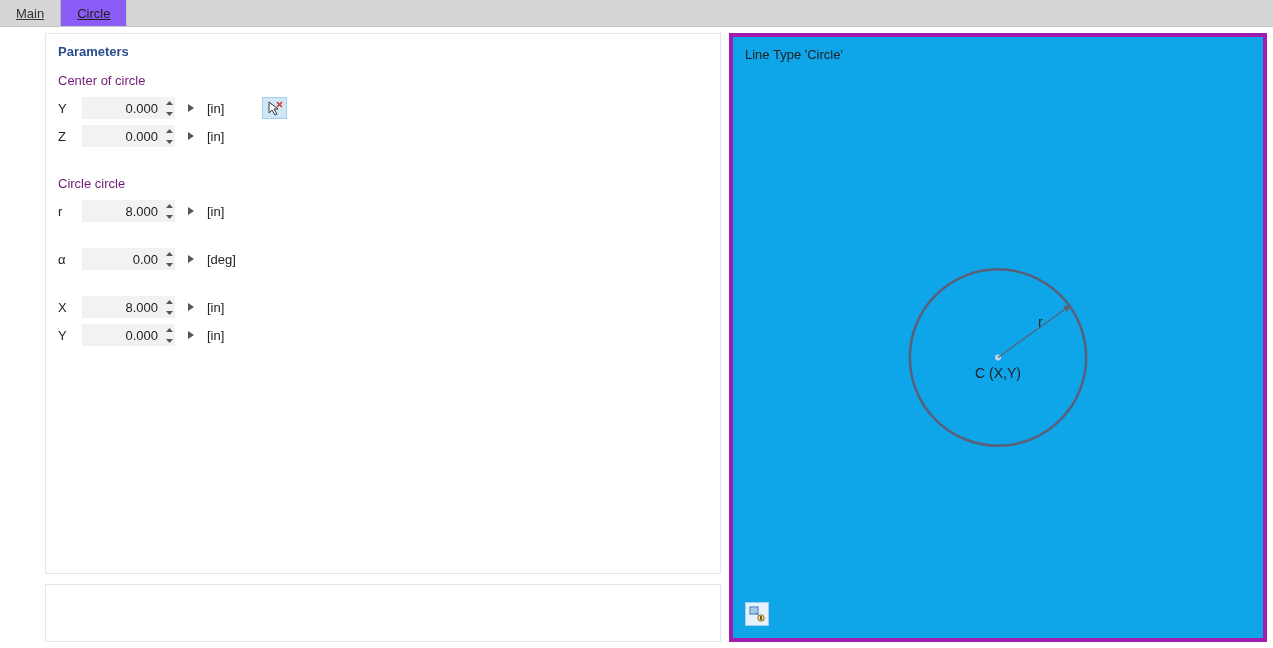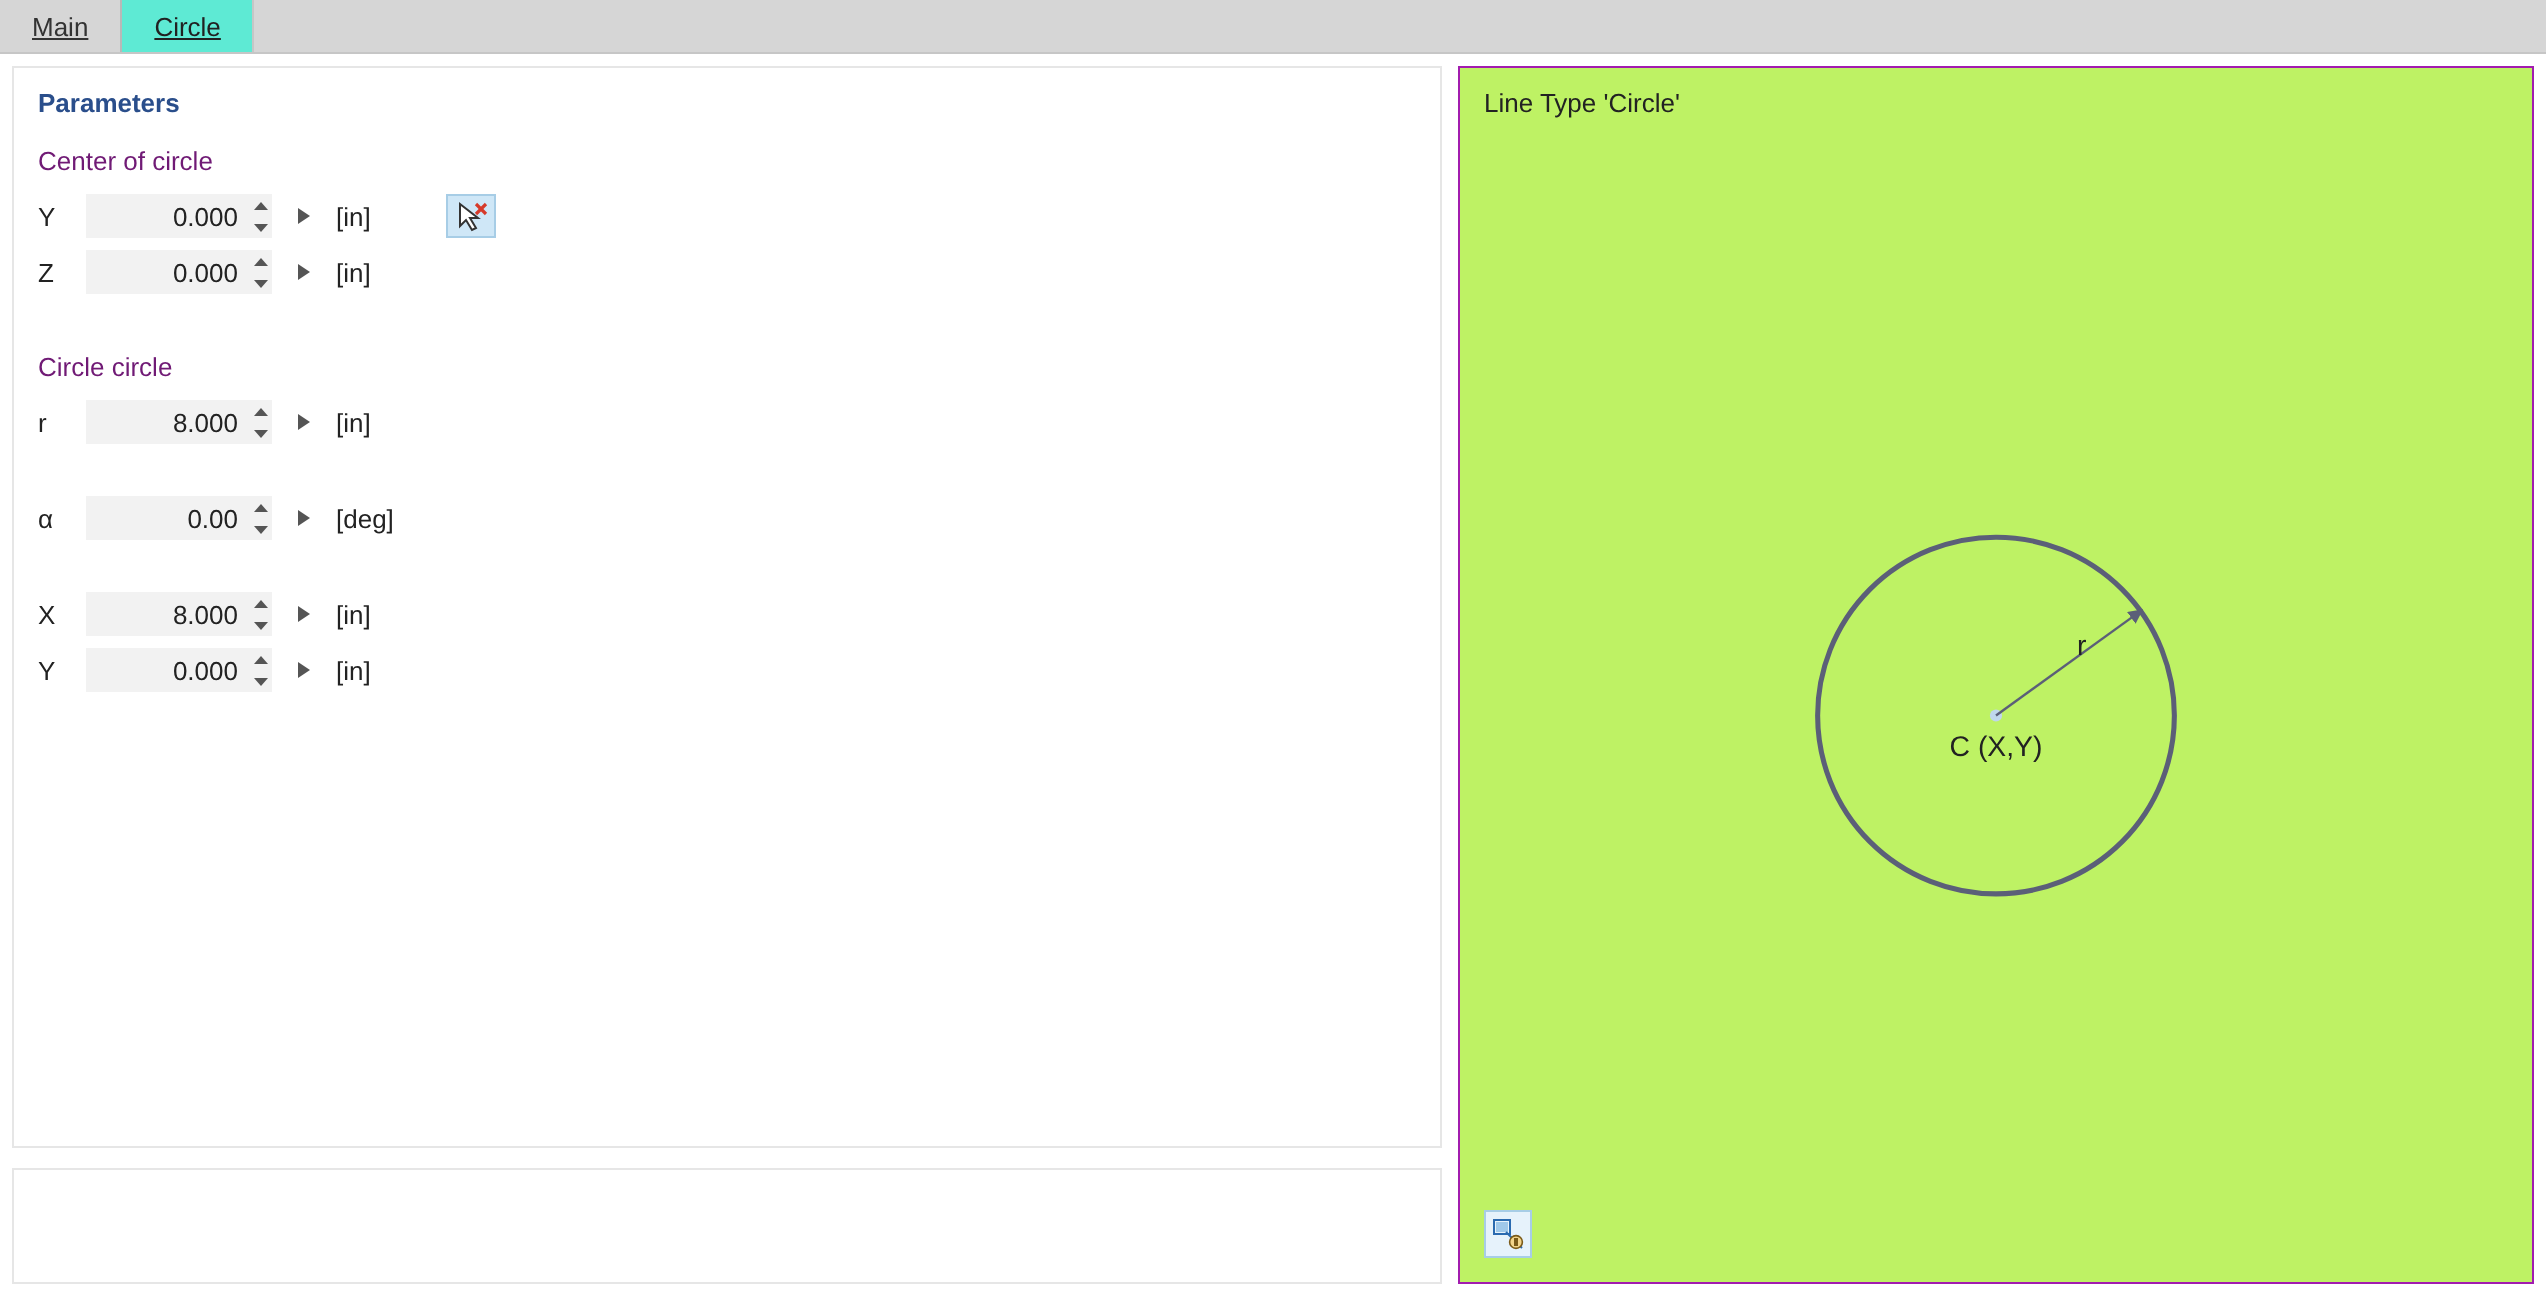--- a/index.html
+++ b/index.html
@@ -25,21 +25,21 @@
     display: flex;
     align-items: center;
     cursor: pointer;
     position: relative;
     text-decoration: underline;
   }
   .tab:not(.active) {
     color: #333;
   }
   .tab.active {
-    background: #5eead4;
+    background: #8b5cf6;
     border-right: 1px solid #c6c6c6;
   }
   .tab:not(.active):first-child {
     border-right: 1px solid #b8b8b8;
   }
   .main-area {
     display: flex;
     width: 100%;
     height: calc(648px - 27px);
     padding: 6px;
@@ -50,28 +50,29 @@
     display: flex;
     flex-direction: column;
     gap: 10px;
   }
   .panel {
     border: 1px solid #e6e6e6;
     background: #fff;
     padding: 10px 12px;
     flex: 1 1 auto;
     overflow: auto;
+    margin-left: 39px;
   }
   .panel.bottom {
     flex: 0 0 58px;
   }
   .right-col {
     flex: 1 1 auto;
-    border: 1px solid #a21caf;
-    background: #bef264;
+    border: 4px solid #a21caf;
+    background: #0ea5e9;
     position: relative;
   }
   .section-title {
     color: #2a4e8b;
     font-weight: 600;
     margin-bottom: 14px;
   }
   .group-label {
     margin: 6px 0 6px 0;
     color: #701a75;

